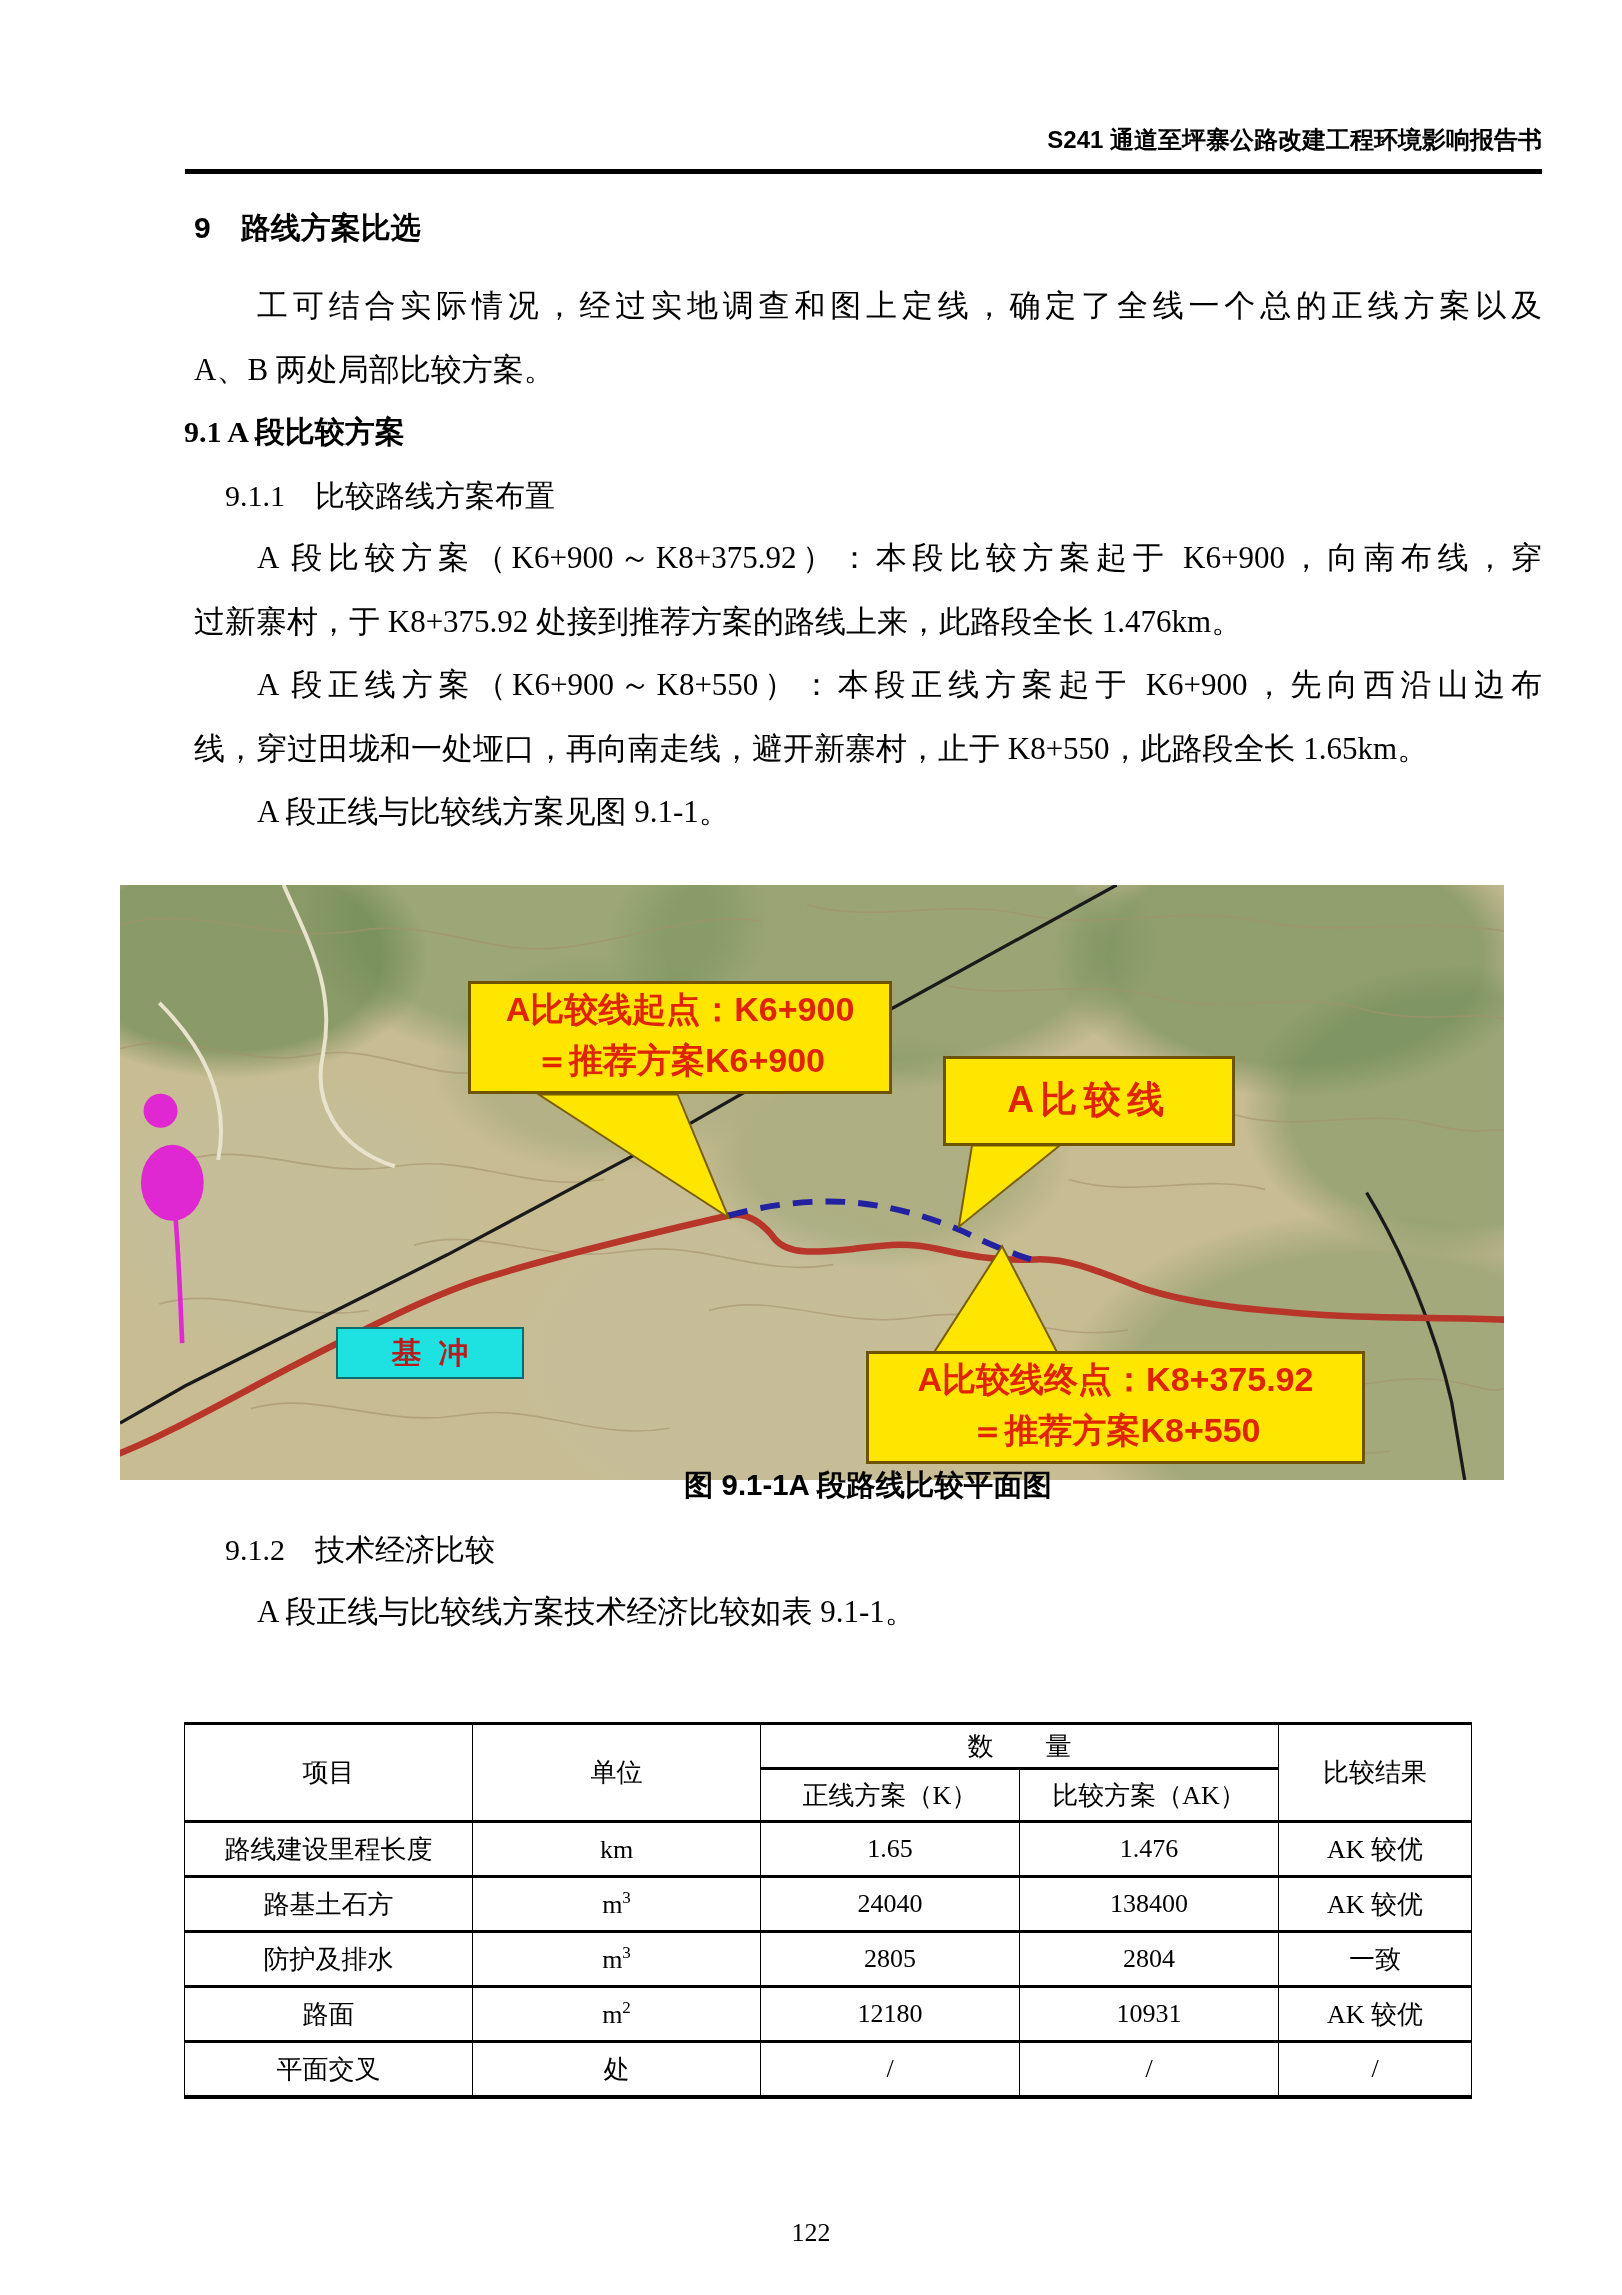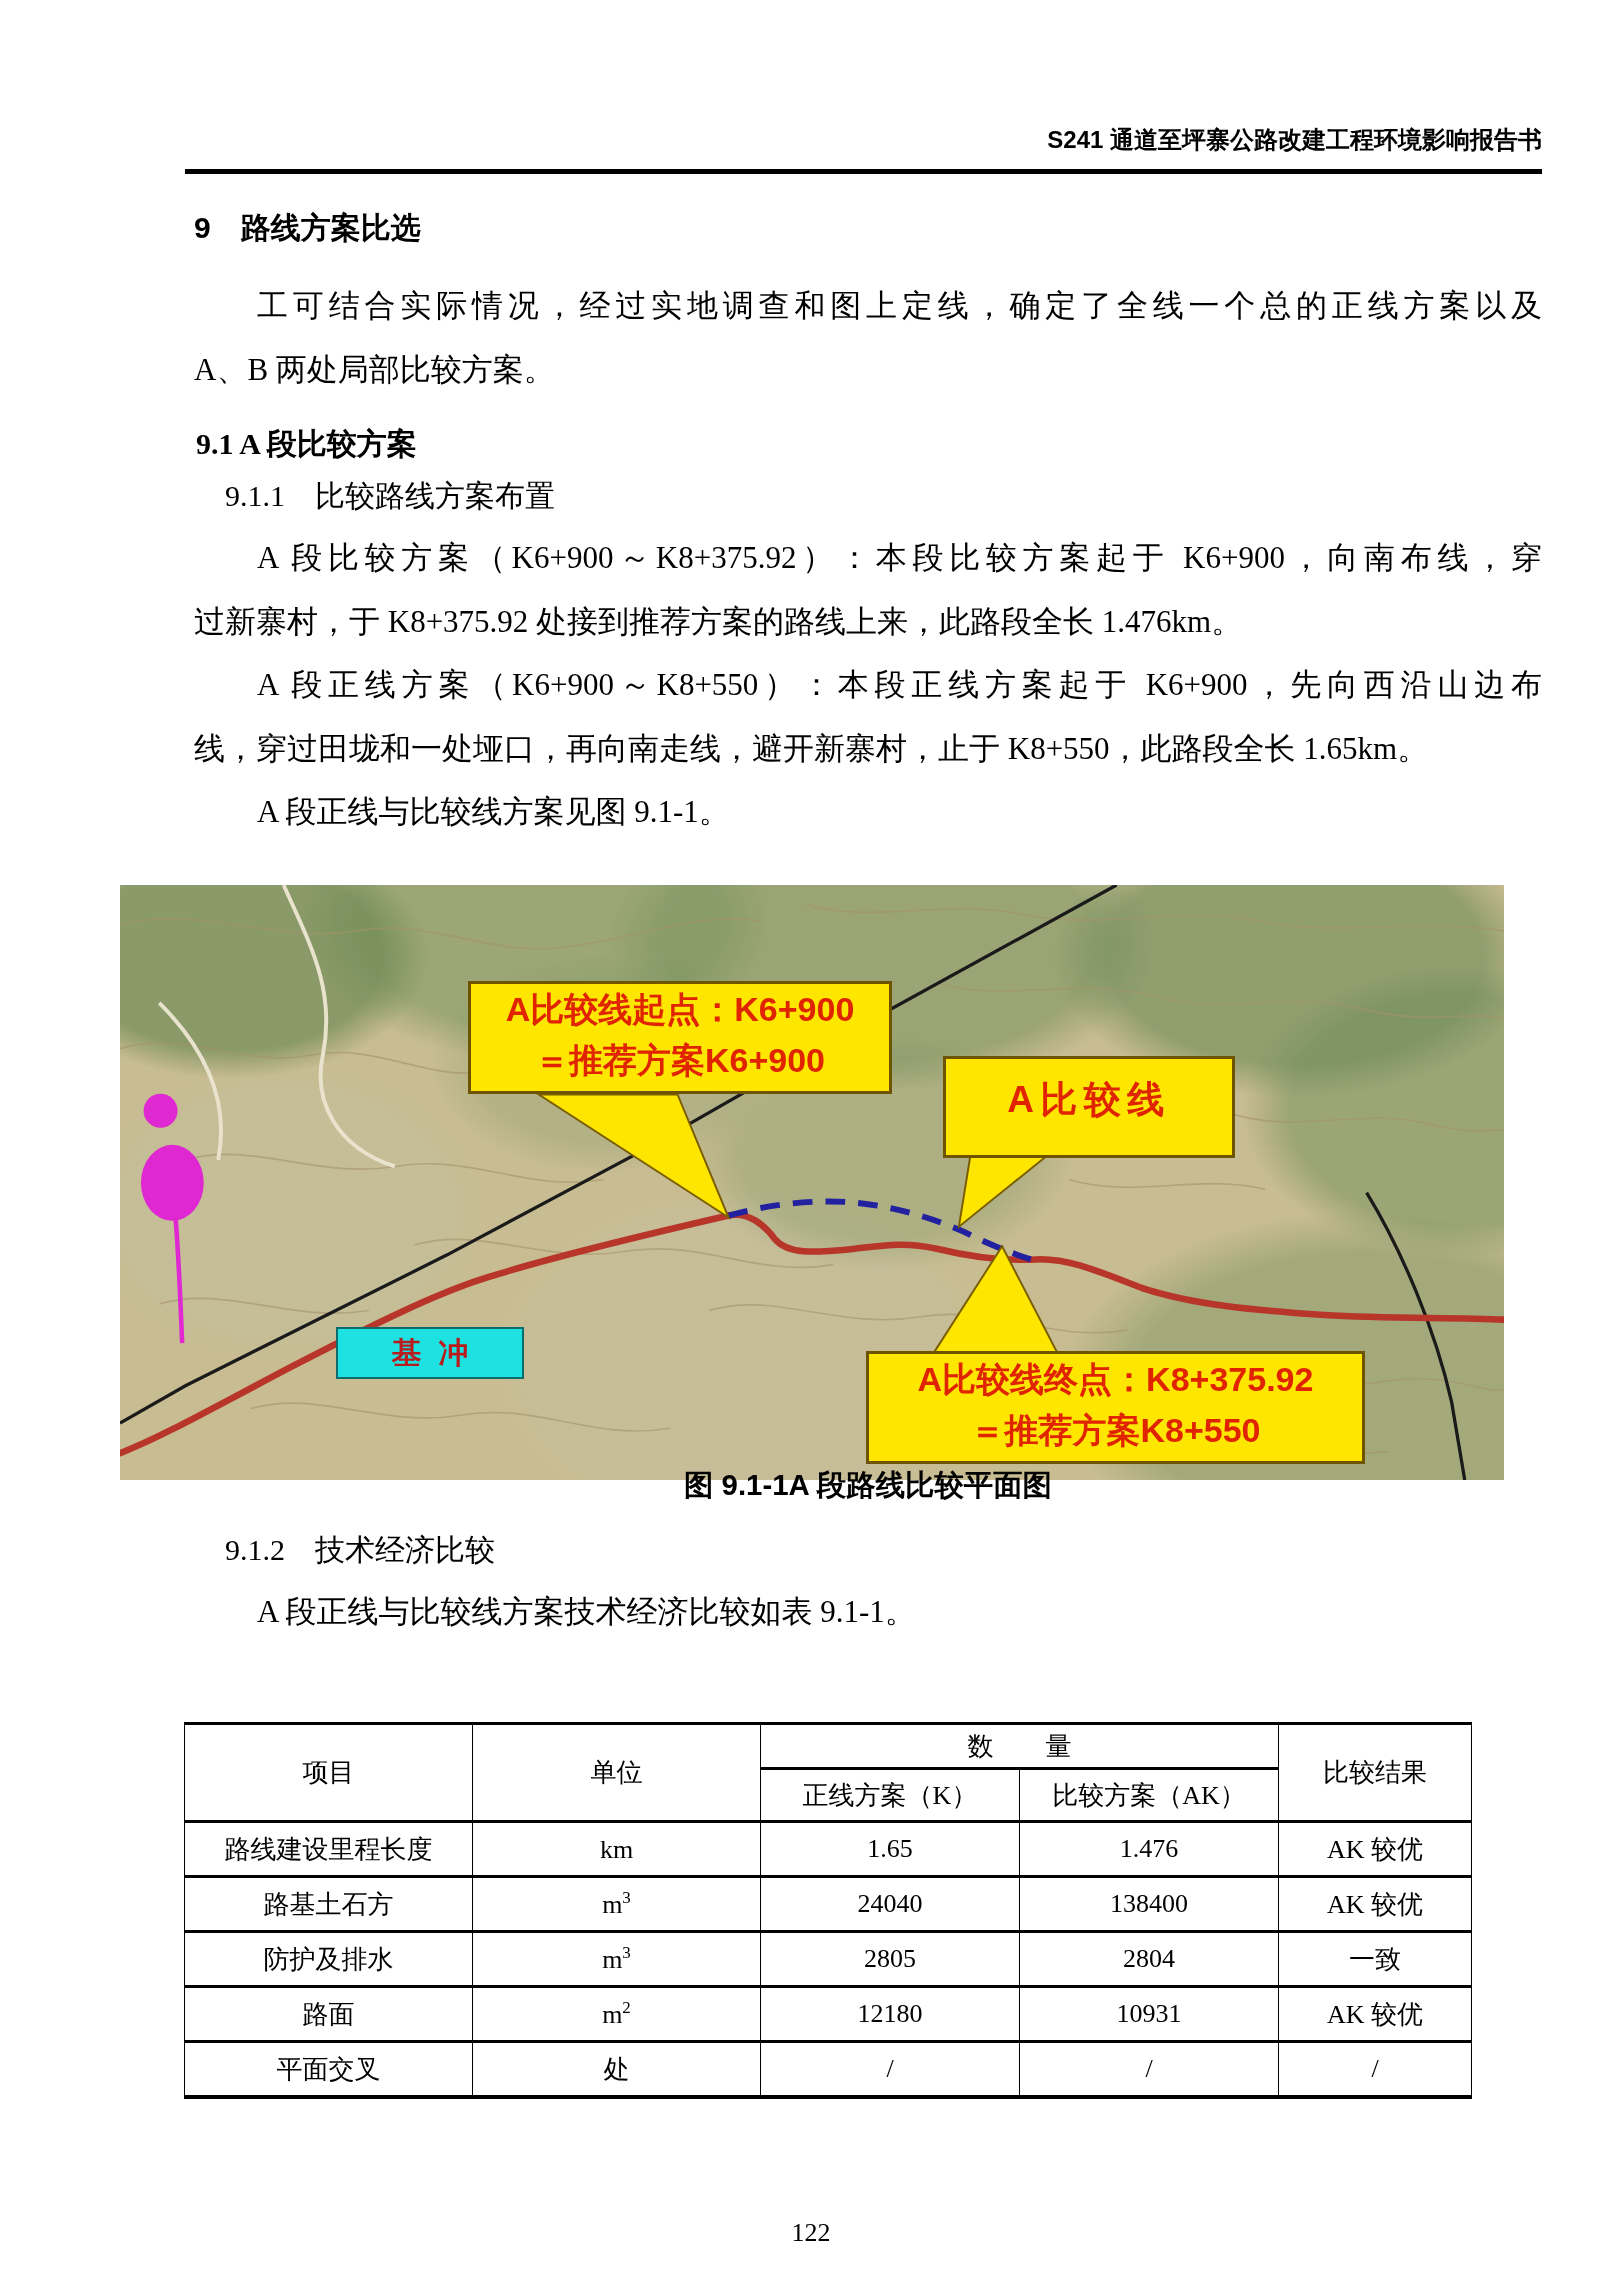--- a/index.html
+++ b/index.html
@@ -63,21 +63,21 @@
 <div class="page">
 
   <div class="abs hdr" style="left:190px;right:80px;top:124px;">S241 通道至坪寨公路改建工程环境影响报告书</div>
   <div class="abs rule" style="left:185px;right:80px;top:169px;height:4.6px;"></div>
 
   <div class="abs h9" style="left:194px;top:208px;">9　路线方案比选</div>
 
   <div class="abs bodyline jline" style="left:194px;right:80px;top:287px;text-indent:63px;">工可结合实际情况，经过实地调查和图上定线，确定了全线一个总的正线方案以及</div>
   <div class="abs bodyline" style="left:194px;right:80px;top:351px;">A、B 两处局部比较方案。</div>
 
-  <div class="abs h91" style="left:196px;top:412px;margin-top:12px;">9.1 A 段比较方案</div>
+  <div class="abs h91" style="left:184px;top:412px;">9.1 A 段比较方案</div>
   <div class="abs h911" style="left:194px;top:476px;">9.1.1　比较路线方案布置</div>
 
   <div class="abs bodyline jline" style="left:194px;right:80px;top:539px;text-indent:63px;">A 段比较方案（K6+900～K8+375.92）：本段比较方案起于 K6+900，向南布线，穿</div>
   <div class="abs bodyline" style="left:194px;right:80px;top:603px;">过新寨村，于 K8+375.92 处接到推荐方案的路线上来，此路段全长 1.476km。</div>
 
   <div class="abs bodyline jline" style="left:194px;right:80px;top:666px;text-indent:63px;">A 段正线方案（K6+900～K8+550）：本段正线方案起于 K6+900，先向西沿山边布</div>
   <div class="abs bodyline" style="left:194px;right:80px;top:730px;">线，穿过田垅和一处垭口，再向南走线，避开新寨村，止于 K8+550，此路段全长 1.65km。</div>
 
   <div class="abs bodyline" style="left:194px;right:80px;top:793px;text-indent:63px;">A 段正线与比较线方案见图 9.1-1。</div>
 
@@ -127,21 +127,21 @@
         <polygon points="1302,398 1436,398 1282,522"></polygon>
         <polygon points="1244,714 1432,714 1348,552"></polygon>
       </g>
     </svg>
 
     <div class="map-label" style="left:348px;top:96px;width:424px;height:113px;">
       <div class="ln">A比较线起点：K6+900</div>
       <div class="ln">＝推荐方案K6+900</div>
     </div>
 
-    <div class="map-label" style="left:823px;top:171px;width:292px;height:102px;">
+    <div class="map-label" style="left:823px;top:171px;width:292px;height:90px;">
       <div class="ln" style="line-height:81px;font-size:37px;letter-spacing:6.5px;">A比较线</div>
     </div>
 
     <div class="map-label" style="left:746px;top:466px;width:499px;height:113px;">
       <div class="ln">A比较线终点：K8+375.92</div>
       <div class="ln">＝推荐方案K8+550</div>
     </div>
 
     <div class="village" style="left:216px;top:442px;width:188px;height:52px;line-height:47px;letter-spacing:17px;padding-left:17px;">基冲</div>
   </div>

